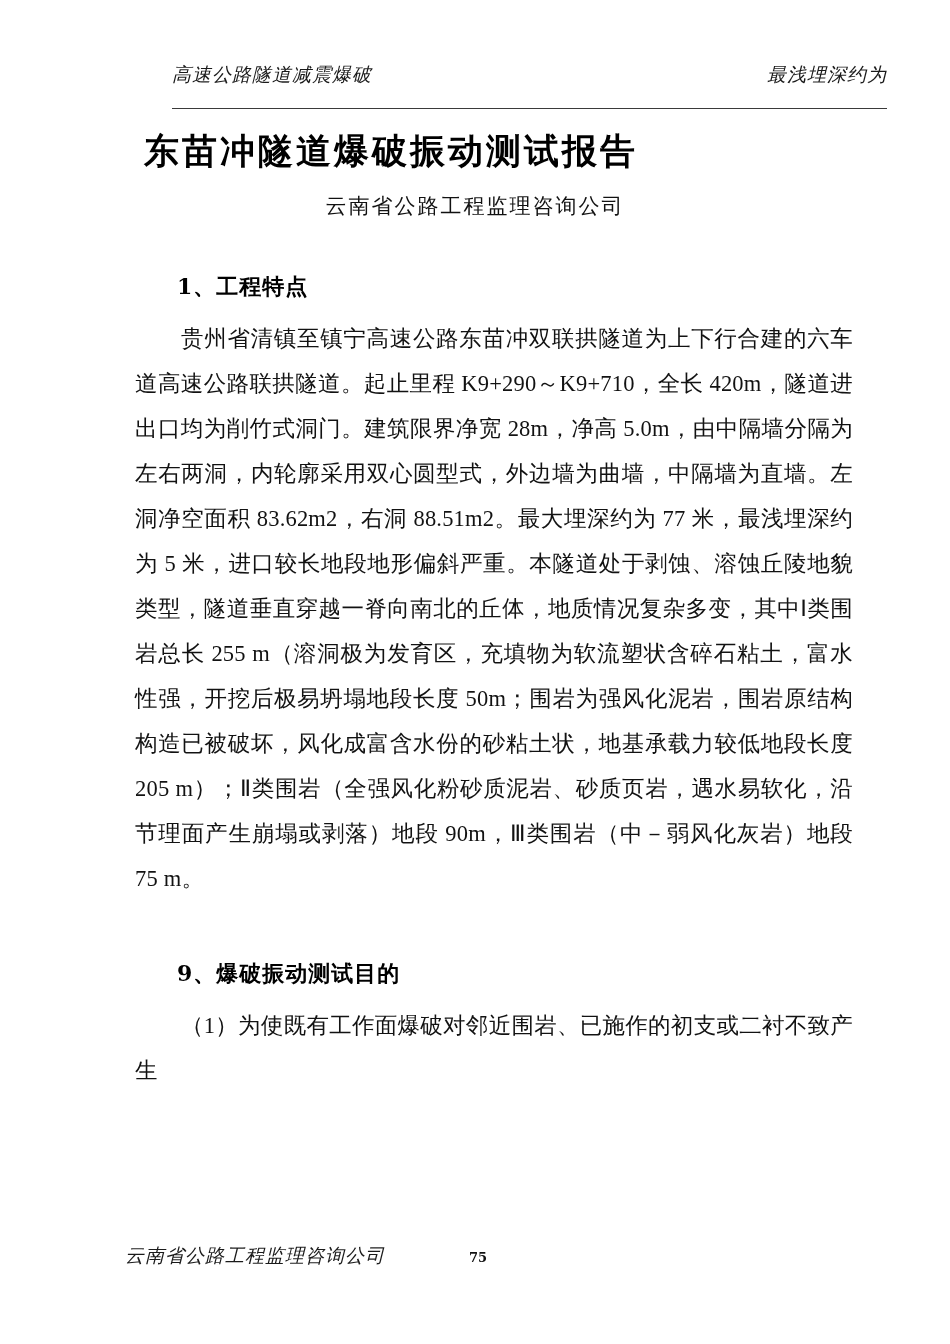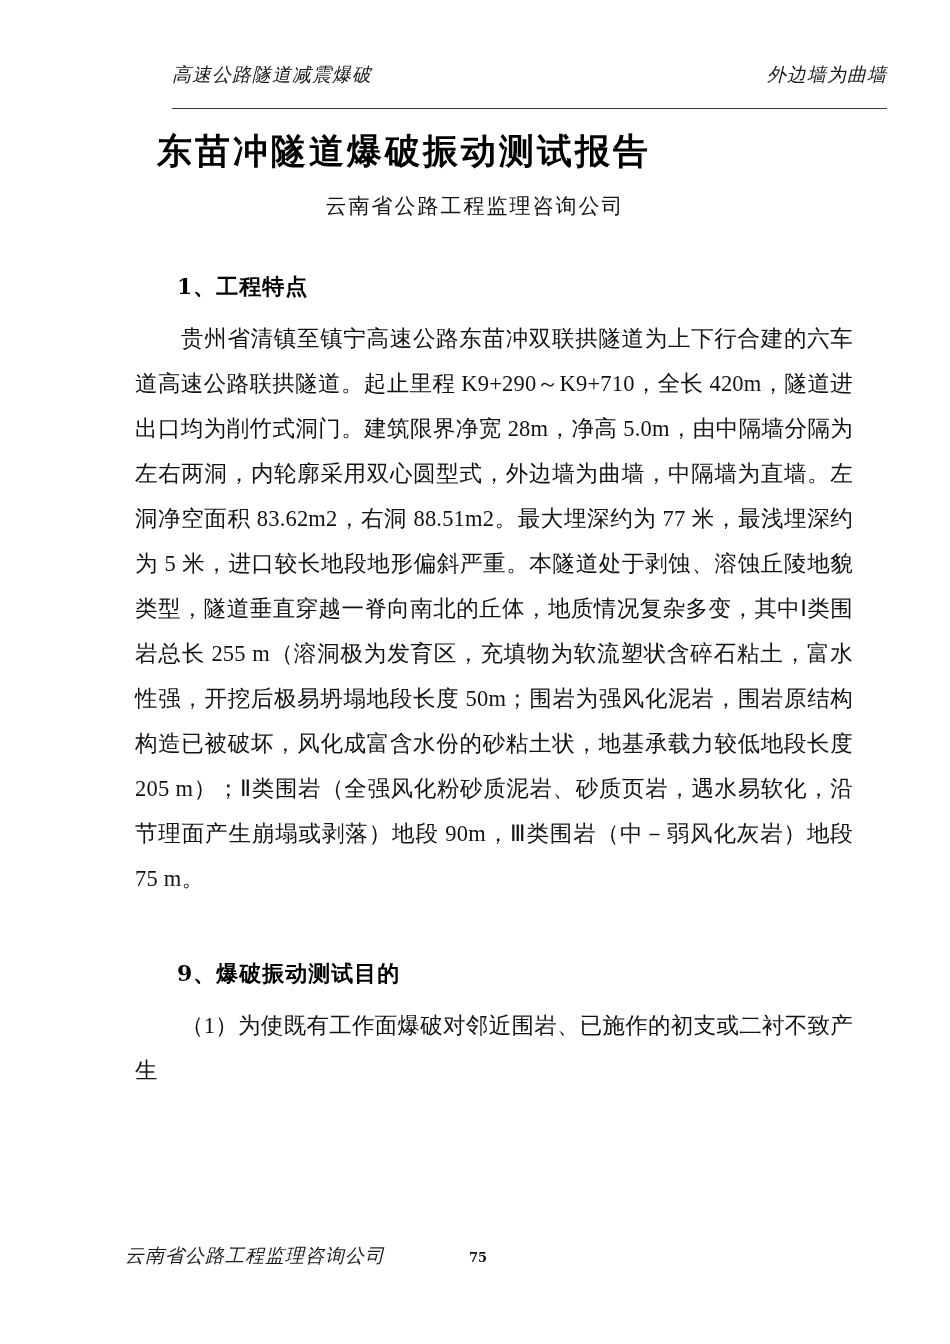--- a/index.html
+++ b/index.html
@@ -36,21 +36,21 @@
     font-style: italic;
     font-size: 19px;
     letter-spacing: 1px;
     color: #1a1a1a;
     white-space: nowrap;
   }
 
   
   .title {
     position: absolute;
-    left: 16px;
+    left: 3px;
     top: 128px;
     width: 776px;
     text-align: center;
     font-size: 35px;
     font-weight: bold;
     letter-spacing: 3px;
     color: #000000;
     font-family: "DejaVu Serif", "Liberation Serif", serif;
   }
   .subtitle {
@@ -122,21 +122,21 @@
     font-family: "DejaVu Serif", "Liberation Serif", serif;
   }
 </style>
 </head>
 <body>
 
 <div class="page">
 
   <div class="header">
     <span class="header-text">高速公路隧道减震爆破</span>
-    <span class="header-text">外边墙为曲墙</span>
+    <span class="header-text">最浅埋深约为</span>
   </div>
 
   <div class="title">东苗冲隧道爆破振动测试报告</div>
   <div class="subtitle">云南省公路工程监理咨询公司</div>
 
   <div class="content">
 
     <h2 class="heading">1、工程特点</h2>
     <p class="para">贵州省清镇至镇宁高速公路东苗冲双联拱隧道为上下行合建的六车道高速公路联拱隧道。起止里程 K9+290～K9+710，全长 420m，隧道进出口均为削竹式洞门。建筑限界净宽 28m，净高 5.0m，由中隔墙分隔为左右两洞，内轮廓采用双心圆型式，外边墙为曲墙，中隔墙为直墙。左洞净空面积 83.62m2，右洞 88.51m2。最大埋深约为 77 米，最浅埋深约为 5 米，进口较长地段地形偏斜严重。本隧道处于剥蚀、溶蚀丘陵地貌类型，隧道垂直穿越一脊向南北的丘体，地质情况复杂多变，其中Ⅰ类围岩总长 255 m（溶洞极为发育区，充填物为软流塑状含碎石粘土，富水性强，开挖后极易坍塌地段长度 50m；围岩为强风化泥岩，围岩原结构构造已被破坏，风化成富含水份的砂粘土状，地基承载力较低地段长度 205 m）；Ⅱ类围岩（全强风化粉砂质泥岩、砂质页岩，遇水易软化，沿节理面产生崩塌或剥落）地段 90m，Ⅲ类围岩（中－弱风化灰岩）地段 75 m。</p>
 

